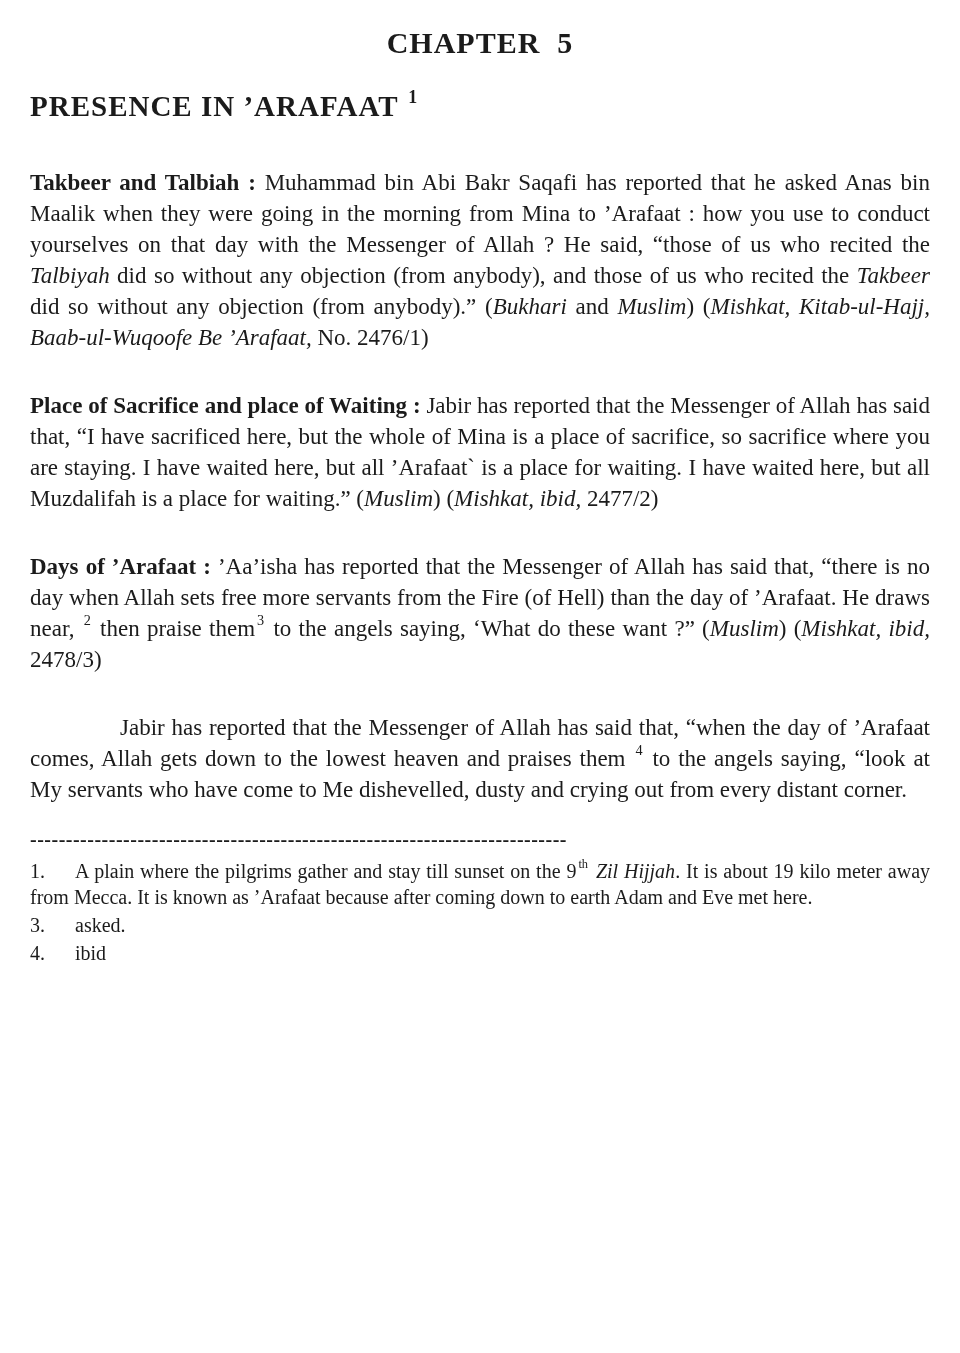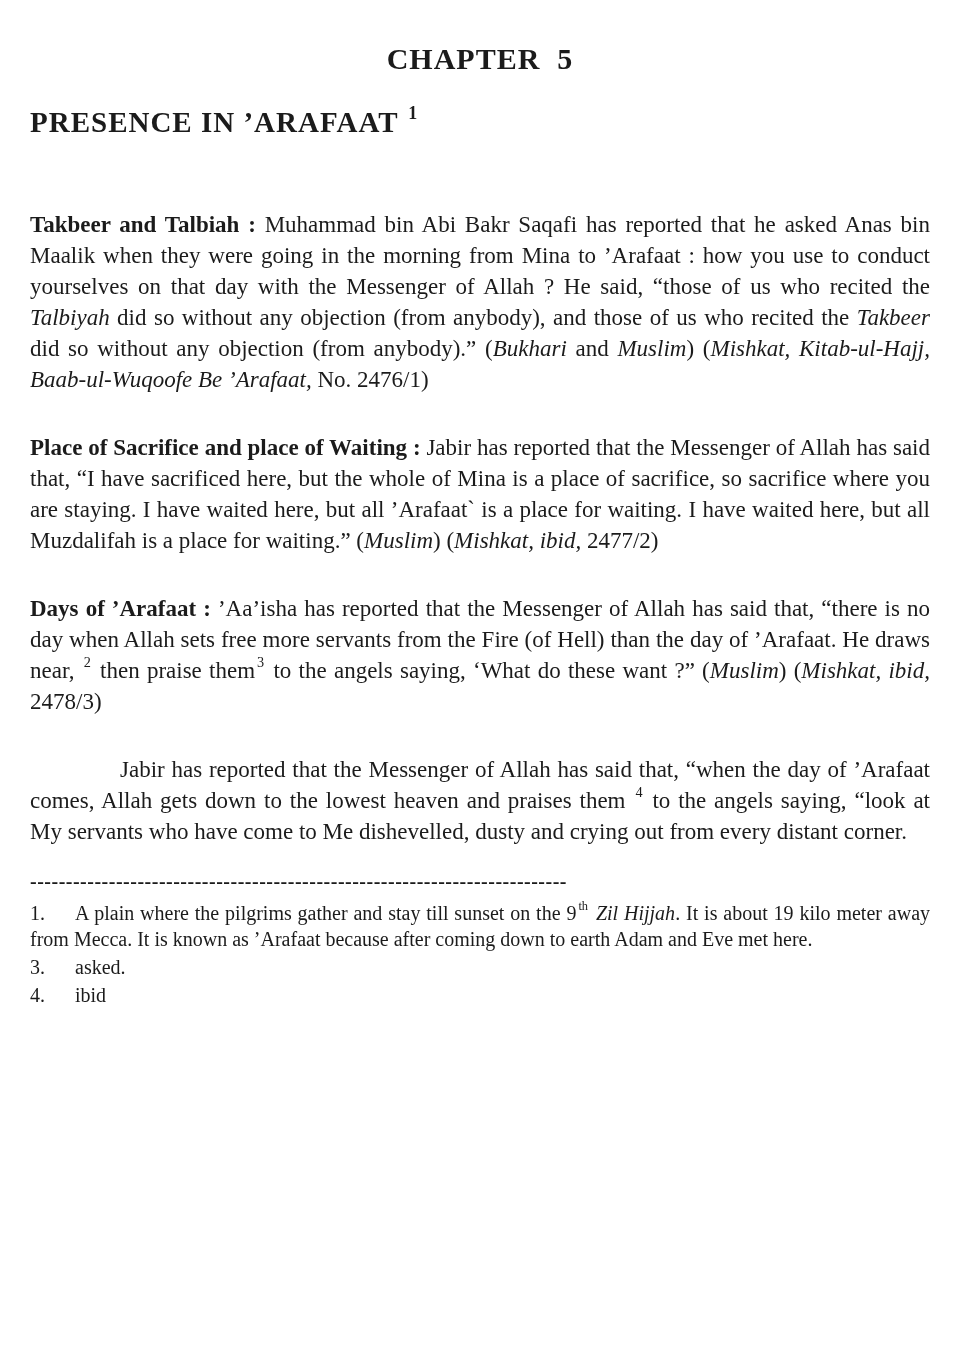--- a/index.html
+++ b/index.html
@@ -14,21 +14,21 @@
     font-family: "Liberation Serif", "DejaVu Serif", serif;
     color: #1b1b1b;
   }
   .page {
     box-sizing: border-box;
     width: 960px;
     height: 1353px;
     padding: 26px 30px 0 30px;
   }
   .chapter-title {
-    margin: 16px;
+    margin: 0;
     text-align: center;
     font-size: 30px;
     font-weight: bold;
     letter-spacing: 1px;
     white-space: pre;
   }
   .page-title {
     margin: 30px 0 0 0;
     text-align: left;
     font-size: 29px;
@@ -37,21 +37,21 @@
     white-space: pre;
   }
   .page-title sup, .rich sup {
     font-size: 0.62em;
     line-height: 0;
     position: relative;
     top: -0.15em;
     padding: 0 2px;
   }
   .body-text {
-    margin-top: 70px;
+    margin-top: 44px;
   }
   .para {
     margin: 0 0 37px 0;
     font-size: 23px;
     line-height: 31px;
     text-align: justify;
   }
   .para.indent {
     text-indent: 90px;
   }

